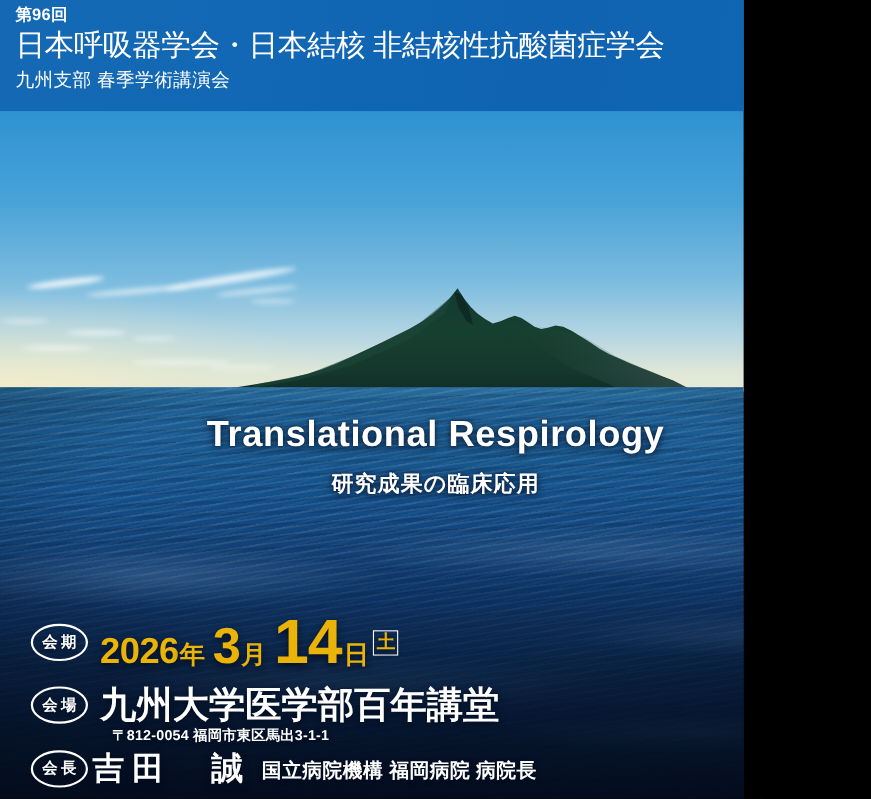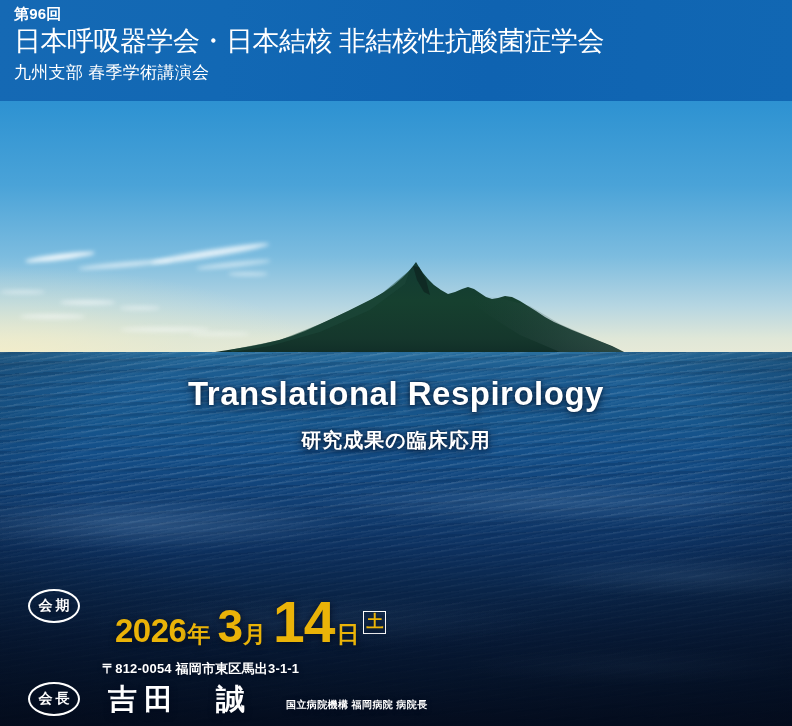--- a/index.html
+++ b/index.html
@@ -2,21 +2,21 @@
 <html><head>
 <meta charset="utf-8">
 <style>
   * { margin:0; padding:0; box-sizing:border-box; }
   html, body {
     width:792px; height:726px;
     font-family:"Liberation Sans", sans-serif;
     background:#000; overflow:hidden;
   }
   .poster {
-    position:relative; width:792px; height:726px; overflow:hidden;
+    position:relative; width:676px; height:726px; overflow:hidden;
     background:#0b1a30;
   }
 
   
   .photo { position:absolute; inset:0; }
 
   
   .sky {
     position:absolute; left:0; top:0; width:792px; height:356px;
     background:
@@ -136,21 +136,21 @@
     text-shadow:0 2px 9px rgba(2,16,38,.85), 0 0 3px rgba(5,20,45,.7);
   }
   .ct-ja {
     color:#fff; font-size:20px; font-weight:bold; letter-spacing:1px;
     line-height:36px; margin-top:2px;
     text-shadow:0 2px 8px rgba(2,16,38,.9), 0 0 3px rgba(5,20,45,.7);
   }
 
   
   .info { position:absolute; left:28px; bottom:8px; width:740px; }
-  .info-row { display:flex; align-items:flex-start;gap:24px; }
+  .info-row { display:flex; align-items:center; }
   .badge {
     flex:0 0 auto; width:52px; height:34px; border:2px solid #fff;
     border-radius:50%; color:#fff; font-size:14px; font-weight:bold;
     display:flex; align-items:center; justify-content:center;
     letter-spacing:3px; text-indent:3px;
     text-shadow:0 1px 4px rgba(0,10,30,.9);
   }
   .row-date { margin-bottom:5px; }
   .date-text {
     margin-left:11px; color:#eab308; font-weight:bold; white-space:nowrap;
@@ -178,21 +178,21 @@
     letter-spacing:.2px; line-height:18px; margin-top:0px; margin-bottom:4px;
     text-shadow:0 1px 5px rgba(1,10,28,.95);
   }
   .row-chair { margin-bottom:2px; }
   .chair-name {
     margin-left:4px; color:#fff; font-weight:bold; font-size:29px;
     letter-spacing:7px; white-space:nowrap; line-height:34px;
     text-shadow:0 2px 7px rgba(1,10,28,.92);
   }
   .chair-affil {
-    margin-left:10px; color:#fff; font-weight:bold; font-size:10px;
+    margin-left:10px; color:#fff; font-weight:bold; font-size:18px;
     letter-spacing:.4px; white-space:nowrap; align-self:flex-end;
     padding-bottom:4px;
     text-shadow:0 1px 5px rgba(1,10,28,.95);
   }
 </style>
 </head>
 <body>
 
 <div class="poster">
 
@@ -281,20 +281,24 @@
         <span class="d-year">2026</span>
         <span class="d-nen">年</span>
         <span class="d-month">3</span>
         <span class="d-getsu">月</span>
         <span class="d-day">14</span>
         <span class="d-nichi">日</span>
         <span class="d-dow">土</span>
       </div>
     </div>
 
+    <div class="info-row row-venue">
+      <div class="badge">会場</div>
+      <div class="venue-text">九州大学医学部百年講堂</div>
+    </div>
     <div class="addr">〒812-0054 福岡市東区馬出3-1-1</div>
 
     <div class="info-row row-chair">
       <div class="badge">会長</div>
       <div class="chair-name">吉田　誠</div>
       <div class="chair-affil">国立病院機構 福岡病院 病院長</div>
     </div>
 
   </div>
 </div>

